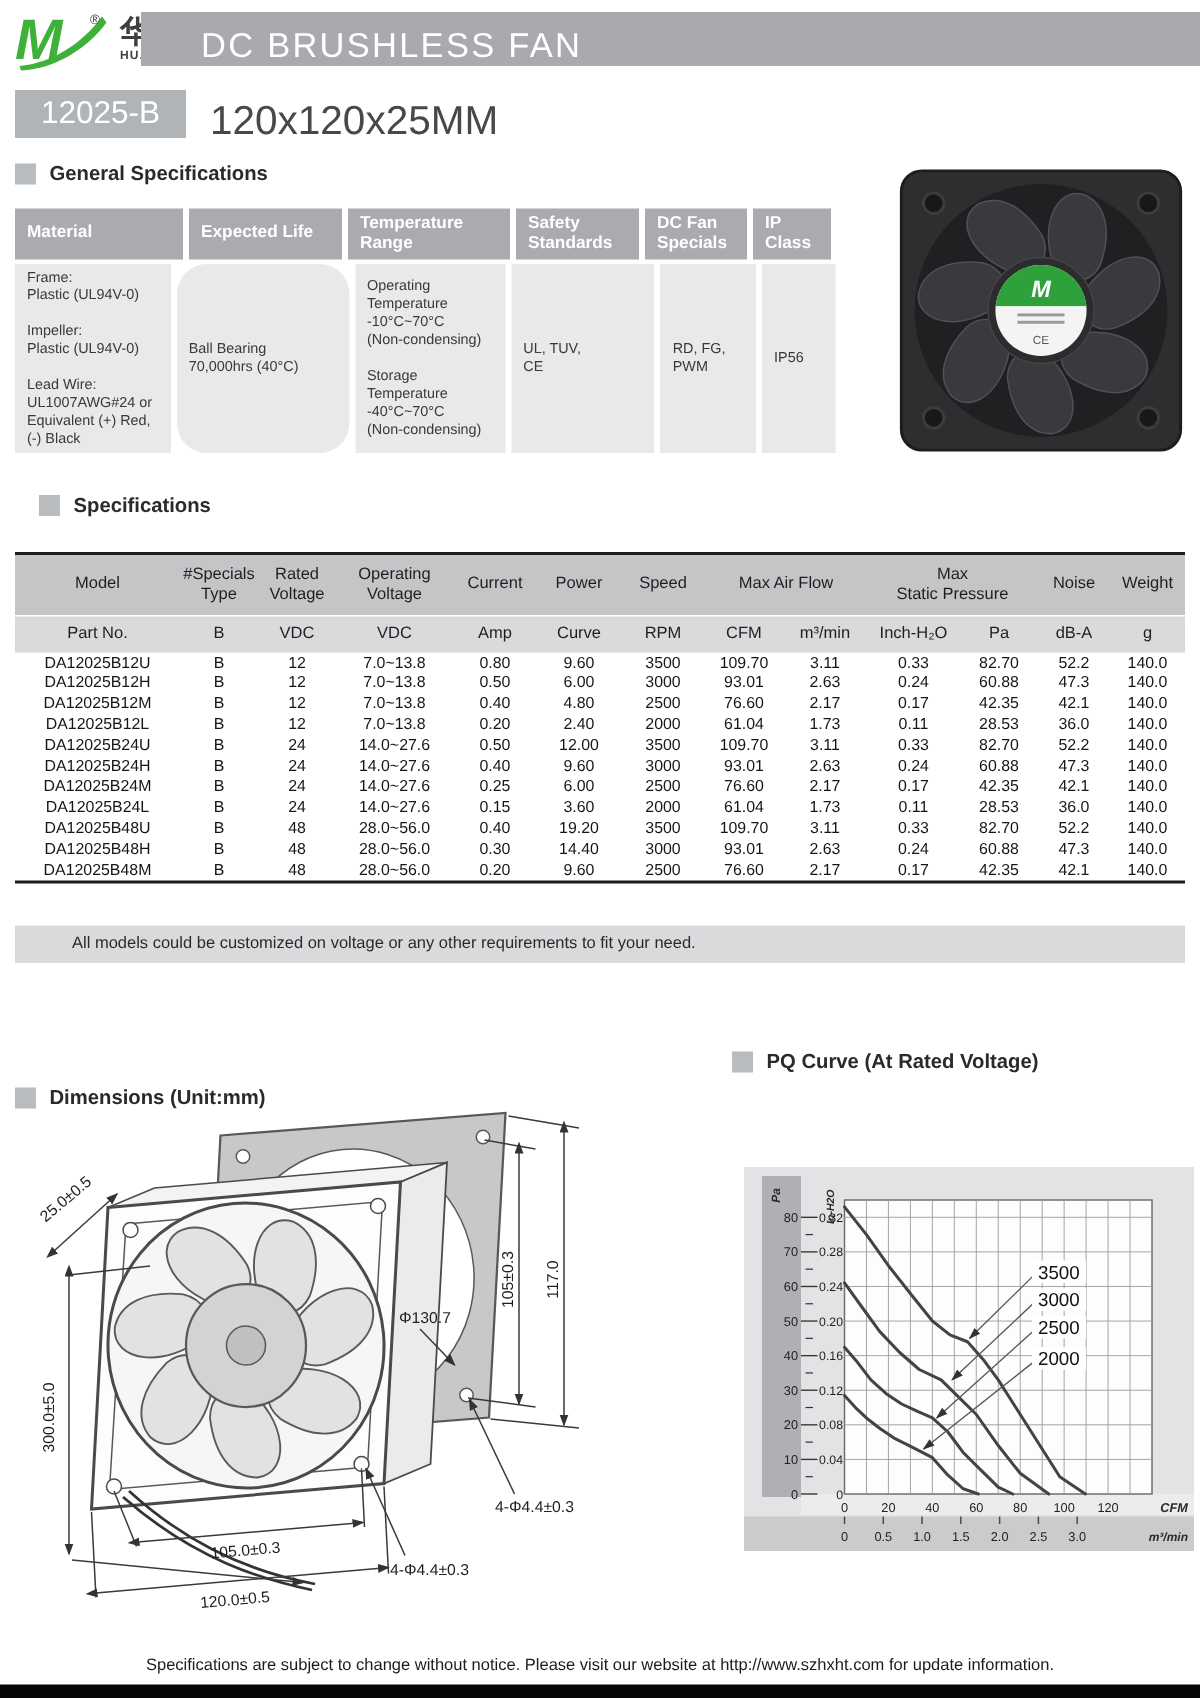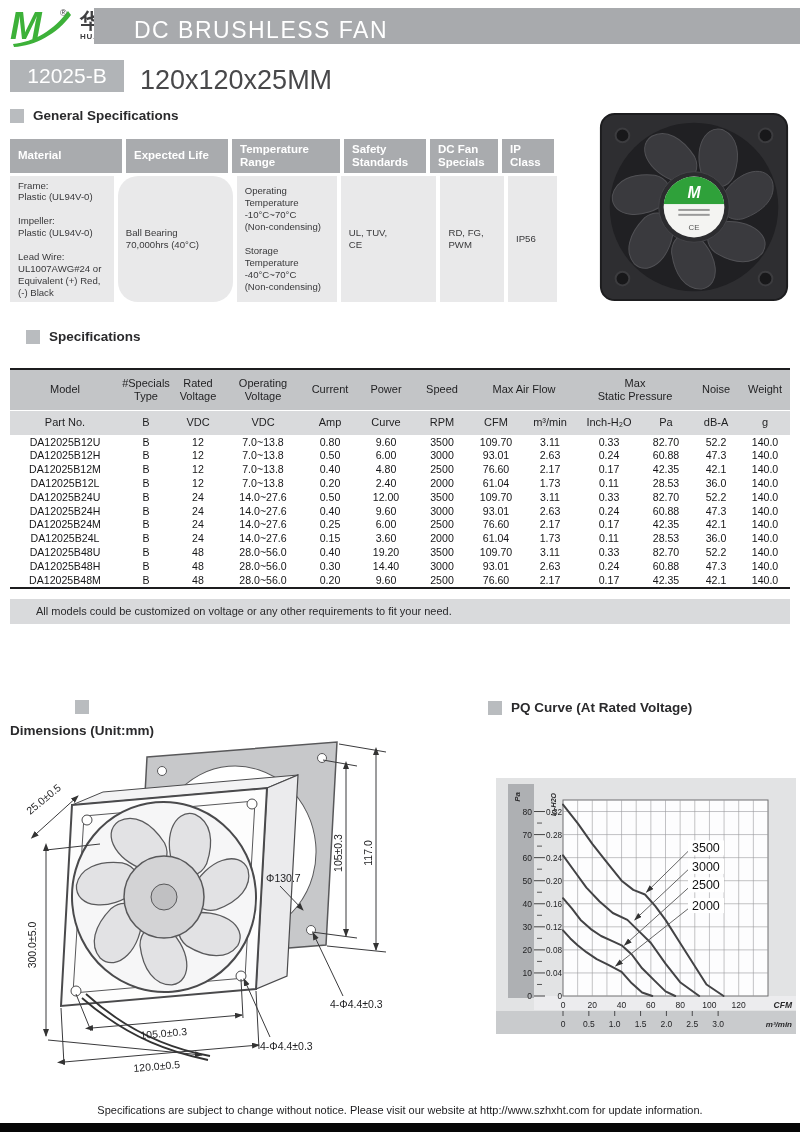--- a/index.html
+++ b/index.html
@@ -33,22 +33,22 @@
   .sr{display:flex;}
   .sr .c{display:flex;align-items:center;justify-content:center;text-align:center;
          box-sizing:border-box;white-space:pre-line;line-height:1.2;}
   .st-h1 .c{background:#c3c5c7;height:40px;font-size:11px;color:#1f1f21;}
   .st-h2 .c{background:#d9dadc;height:24px;font-size:11px;color:#1f1f21;margin-top:1px;}
   #spec-body{border-bottom:2px solid #1c1c1e;}
   #spec-body .sr .c{height:13.8px;font-size:10.6px;color:#161618;}
   .w0{width:110px}.w1{width:52px}.w2{width:52px}.w3{width:78px}.w4{width:56px}.w5{width:56px}
   .w6{width:56px}.w7{width:52px}.w8{width:56px}.w9{width:62px}.w10{width:52px}.w11{width:48px}.w12{width:50px}
   .w78{width:108px}.w910{width:114px}
-  .spec-note{margin-top:10px;background:#d9dadc;height:25px;display:flex;align-items:center;
-             padding-left:26px;font-size:11px;color:#2a2a2c;}
+  .spec-note{margin-top:28px;background:#d9dadc;height:25px;display:flex;align-items:center;
+             padding-left:38px;font-size:11px;color:#2a2a2c;}
   
   .fanphoto{position:absolute;left:596px;top:106px;}
   .dims{position:absolute;left:12px;top:740px;}
   .pq{position:absolute;left:496px;top:778px;}
   
   .footer{position:absolute;left:0;top:1104px;width:800px;text-align:center;font-size:11px;color:#1c1c1e;}
   .bbar{position:absolute;left:0;top:1123px;width:800px;height:9px;background:#060606;}
   svg text{font-family:"Liberation Sans",sans-serif;}
 </style>
 </head>
@@ -358,21 +358,21 @@
           <span class="c w8">2.17</span>
           <span class="c w9">0.17</span>
           <span class="c w10">42.35</span>
           <span class="c w11">42.1</span>
           <span class="c w12">140.0</span>
         </div>
       </div>
     <div class="spec-note">All models could be customized on voltage or any other requirements to fit your need.</div>
   </div>
 
-  <div class="sec" style="left:10px;top:700px;flex-direction:column;">
+  <div class="sec" style="left:10px;top:724px;">
     <span class="bullet"></span>
     <span>Dimensions (Unit:mm)</span>
   </div>
 
   <div class="dims">
     <svg width="466" height="346" viewBox="0 0 466 346">
       <defs>
         <marker id="ar" markerWidth="9" markerHeight="8" refX="7" refY="3" orient="auto">
           <path d="M0,0 L8,3 L0,6 Z" fill="#333"></path>
         </marker>

